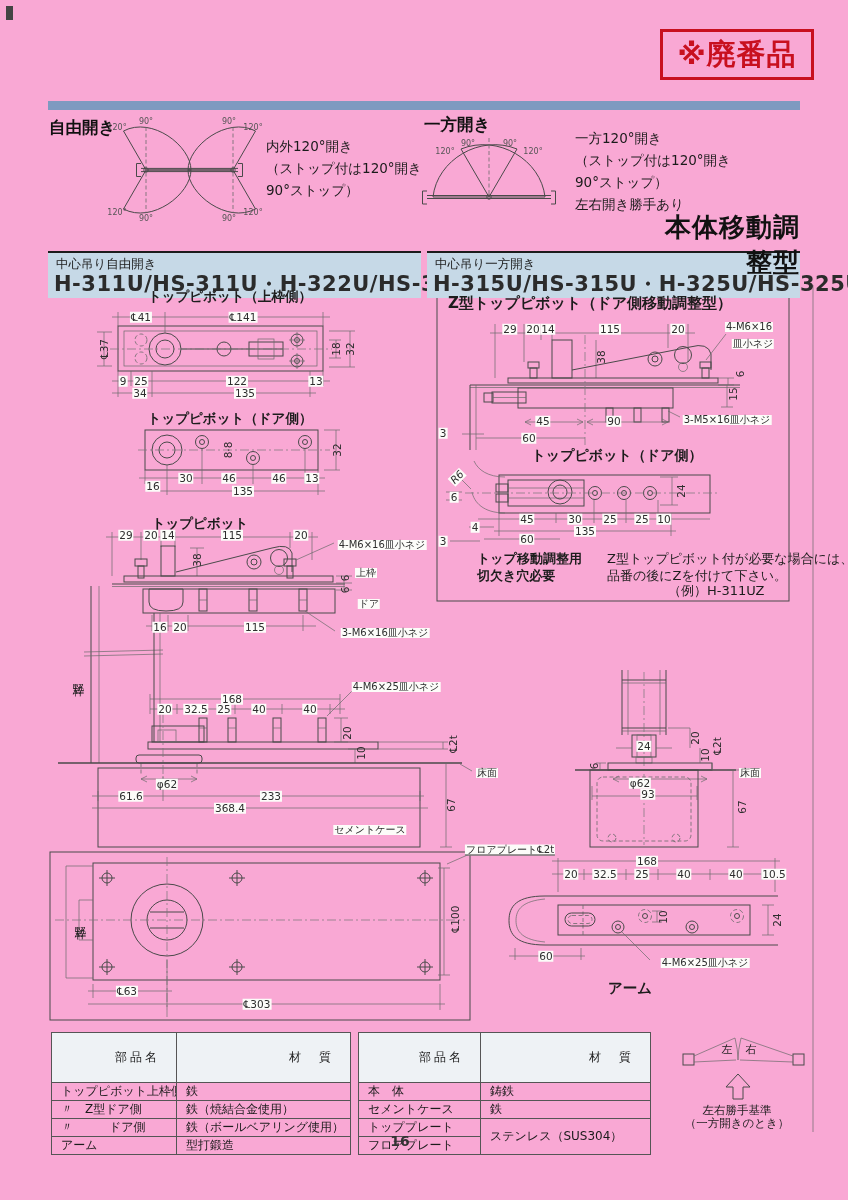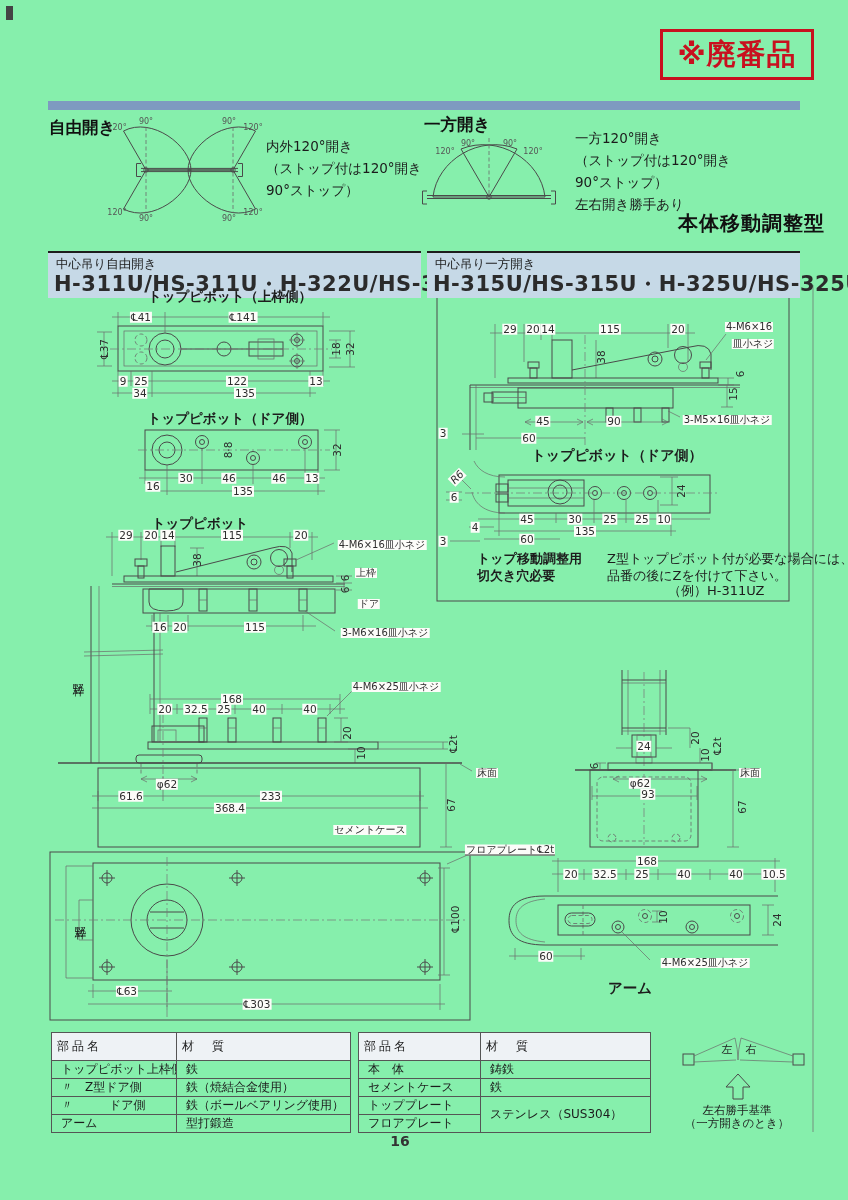--- a/index.html
+++ b/index.html
@@ -1,16 +1,16 @@
 <!DOCTYPE html>
 <html><head>
 <meta charset="utf-8">
 <style>
   html,body{margin:0;padding:0;background:#e8e8e8;}
-  .page{position:relative;width:848px;height:1200px;background:#86efac;overflow:hidden;
+  .page{position:relative;width:848px;height:1200px;background:#f9a8d4;overflow:hidden;
         font-family:"DejaVu Sans",sans-serif;color:#222;}
   svg.art{position:absolute;left:0;top:0;z-index:1;}
   svg.art *{fill:none;stroke:#4a4a4a;stroke-width:1;}
   svg.art .thin{stroke-width:.7;stroke:#6a6a6a;}
   svg.art .thick{stroke-width:1.6;}
   svg.art .dash{stroke-dasharray:4 2.5;stroke-width:.8;stroke:#6a6a6a;}
   svg.art .dd{stroke-dasharray:9 3 2 3;stroke-width:.7;stroke:#777;}
   .dim{position:absolute;z-index:3;transform:translate(-50%,-50%);font-size:10.5px;line-height:1;
        color:#2d2d2d;background:#fcfcf9;padding:0 1px;white-space:nowrap;}
   .dim.rot{transform:translate(-50%,-50%) rotate(-90deg);background:transparent;}
@@ -22,34 +22,34 @@
   .vlabel{position:absolute;z-index:3;transform:translate(-50%,-50%);writing-mode:vertical-rl;
           text-orientation:upright;font-size:11.5px;letter-spacing:2px;color:#1d1d1d;}
   .badge{position:absolute;left:660px;top:29px;width:148px;height:45px;border:3.5px solid #c8101f;
          z-index:3;display:flex;align-items:center;justify-content:center;
          font-size:29px;font-weight:bold;color:#c8101f;letter-spacing:1px;}
   .main-title{position:absolute;left:49px;top:62px;z-index:3;font-size:31px;font-weight:bold;
               color:#1d5faa;letter-spacing:1px;}
   .title-bar{position:absolute;left:48px;top:101px;width:752px;height:9px;background:#7e9ac0;z-index:2;}
   .sw-label{position:absolute;z-index:3;font-size:16.5px;font-weight:bold;color:#111;}
   .sw-note{position:absolute;z-index:3;font-size:13.5px;color:#1b1b1b;white-space:nowrap;}
-  .body-type{position:absolute;left:678px;top:210px;width:148px;z-index:3;font-size:20px;
-             font-weight:bold;color:#111;text-align:left;letter-spacing:1px;}
+  .body-type{position:absolute;left:652px;top:210px;width:148px;z-index:3;font-size:26px;
+             font-weight:bold;color:#111;text-align:right;letter-spacing:1px;}
   .band{position:absolute;top:251px;height:45px;background:#c6d9e7;border-top:2.5px solid #1c1c1c;z-index:2;}
   .band .cat{position:absolute;left:8px;top:3px;font-size:12.5px;color:#1a1a1a;}
   .band .models{position:absolute;left:6px;top:17px;font-size:21px;font-weight:bold;color:#2b2b2b;
                 letter-spacing:.5px;white-space:nowrap;}
   .warnbox{position:absolute;left:478px;top:616px;width:276px;height:51px;border:1px solid #555;
            z-index:3;padding:4px 0 0 8px;box-sizing:border-box;}
   .warnbox div{font-size:12.3px;line-height:15px;color:#1c1c1c;white-space:nowrap;}
   table.parts{position:absolute;z-index:3;border-collapse:collapse;table-layout:fixed;
               font-size:12px;color:#1c1c1c;}
   table.parts td,table.parts th{border:1px solid #555;height:16px;padding:0 0 0 9px;
               font-weight:normal;text-align:left;white-space:nowrap;overflow:hidden;}
-  table.parts th{text-align:left;padding:5px;letter-spacing:3px;background:#eef2f5;}
+  table.parts th{text-align:right;padding:16px;letter-spacing:3px;background:#eef2f5;}
   .hand-label{position:absolute;z-index:3;transform:translate(-50%,-50%);font-size:11px;color:#222;}
   .hand-cap{position:absolute;z-index:3;transform:translate(-50%,-50%);font-size:11.5px;color:#1c1c1c;white-space:nowrap;}
   .pageno{position:absolute;left:400px;top:1141px;transform:translate(-50%,-50%);z-index:3;
           font-size:14px;font-weight:bold;color:#333;}
   .scanmark{position:absolute;left:6px;top:6px;width:7px;height:14px;background:#444;z-index:3;}
 </style>
 </head>
 <body>
 
 <div class="page">
@@ -514,20 +514,21 @@
   <span class="dim rot" style="left:345px;top:578px">6</span>
   <span class="dim rot" style="left:345px;top:590px">6</span>
   <span class="dim" style="left:160px;top:627px">16</span>
   <span class="dim" style="left:180px;top:627px">20</span>
   <span class="dim" style="left:255px;top:627px">115</span>
   <span class="dim big" style="left:382px;top:545px">4-M6×16皿小ネジ</span>
   <span class="dim big" style="left:366px;top:573px">上枠</span>
   <span class="dim big" style="left:369px;top:604px">ドア</span>
   <span class="dim big" style="left:385px;top:633px">3-M6×16皿小ネジ</span>
 
+  <div class="dtitle" style="left:590px;top:303px;font-size:15px">Z型トップピボット（ドア側移動調整型）</div>
   <span class="dim" style="left:510px;top:329px">29</span>
   <span class="dim" style="left:533px;top:329px">20</span>
   <span class="dim" style="left:548px;top:329px">14</span>
   <span class="dim" style="left:610px;top:329px">115</span>
   <span class="dim" style="left:678px;top:329px">20</span>
   <span class="dim rot" style="left:601px;top:357px">38</span>
   <span class="dim rot" style="left:740px;top:374px">6</span>
   <span class="dim rot" style="left:733px;top:394px">15</span>
   <span class="dim" style="left:543px;top:421px">45</span>
   <span class="dim" style="left:614px;top:421px">90</span>

